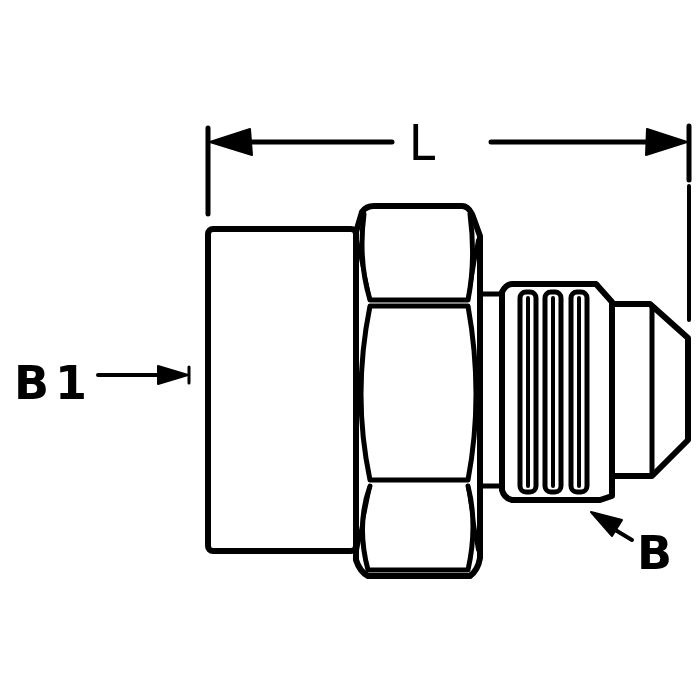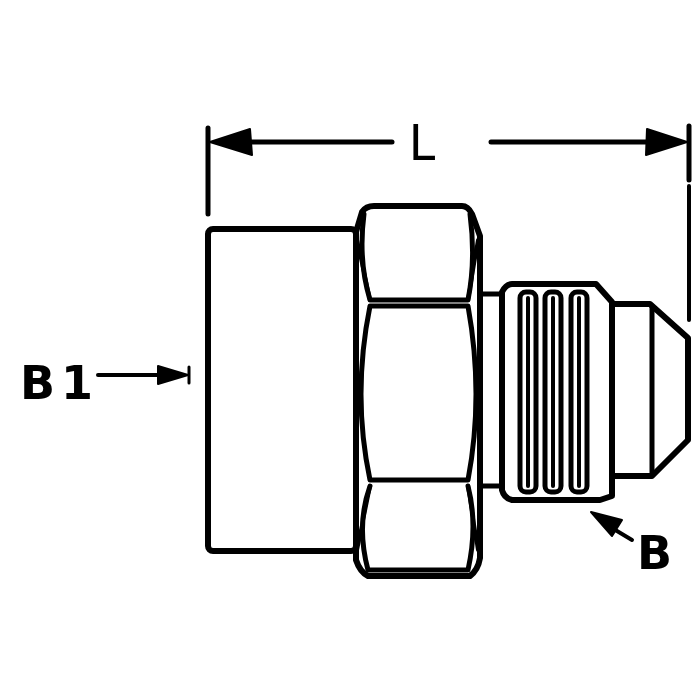--- a/index.html
+++ b/index.html
@@ -1,20 +1,20 @@
 <!DOCTYPE html>
 <html><head>
   <meta charset="utf-8">
   <style>
     html, body { margin: 0; padding: 0; background: #ffffff; }
     body { width: 700px; height: 700px; overflow: hidden; position: relative; font-family: "DejaVu Sans", sans-serif; }
     #diagram { position: absolute; left: 0; top: 0; width: 700px; height: 700px; }
     .lbl { position: absolute; font-family: "DejaVu Sans", sans-serif; font-weight: bold; color: #000; line-height: 1; }
     #label-L { left: 408px; top: 118px; font-size: 50px; font-weight: normal; transform: scaleX(0.95); }
-    #label-B1 { left: 14px; top: 360px; font-size: 46px; letter-spacing: 6px; margin-left: 6px; }
+    #label-B1 { left: 14px; top: 360px; font-size: 46px; letter-spacing: 6px; }
     #label-B { left: 637px; top: 530px; font-size: 46px; }
   </style>
 </head>
 <body>
 
 <svg id="diagram" viewBox="0 0 700 700" xmlns="http://www.w3.org/2000/svg">
   <g fill="none" stroke="#000" stroke-linecap="round" stroke-linejoin="round">
 
     <g>
       <line x1="208" y1="128" x2="208" y2="214" stroke-width="5"></line>

